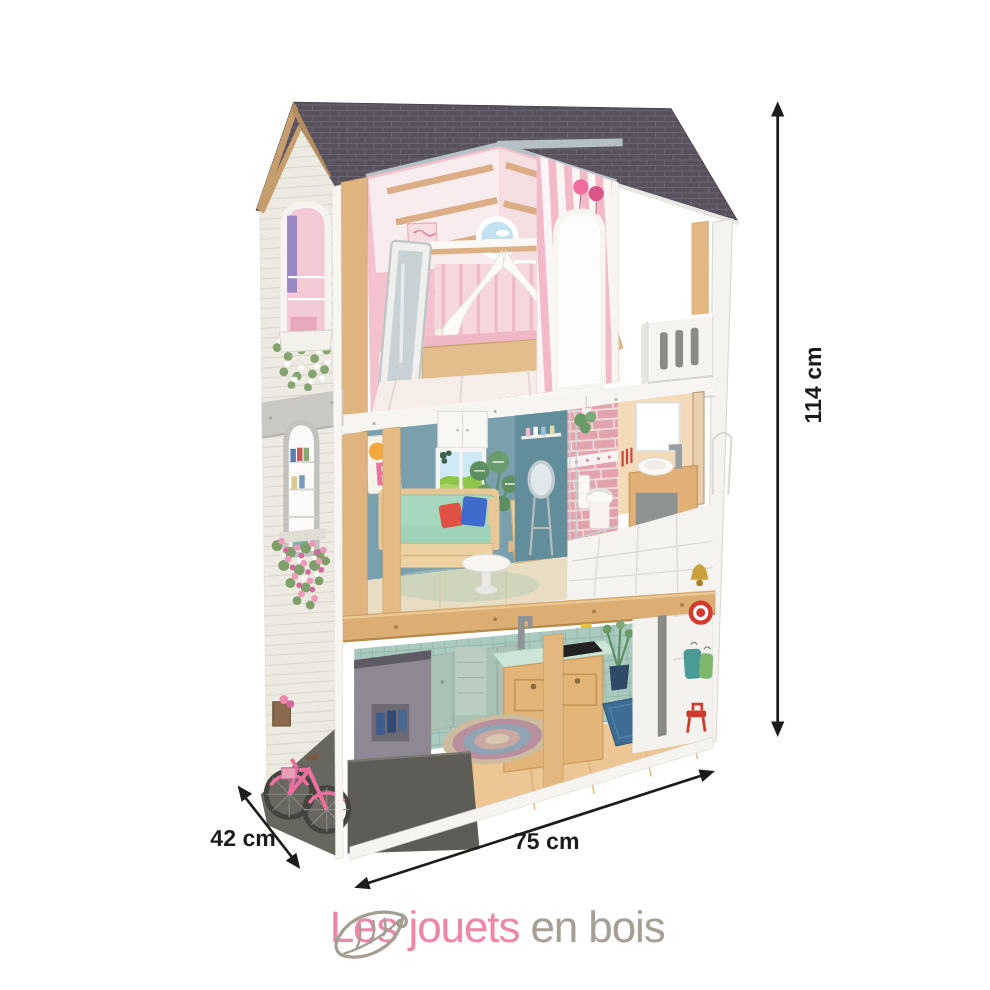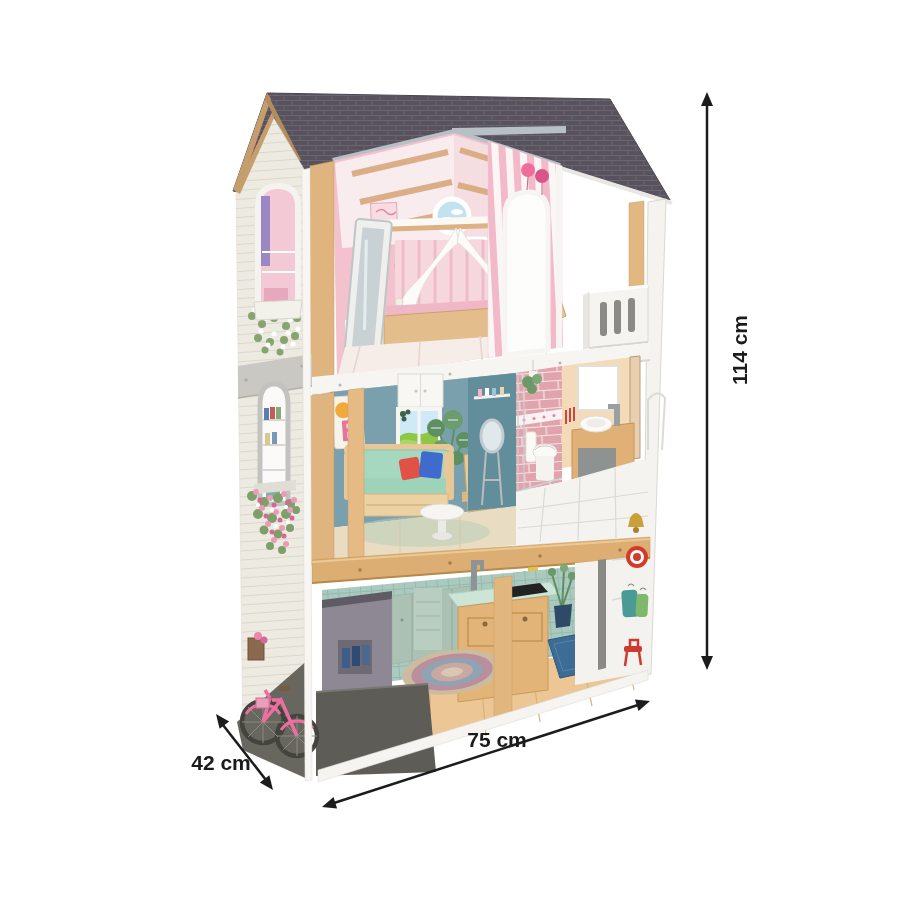--- a/index.html
+++ b/index.html
@@ -3,21 +3,21 @@
 <meta charset="utf-8">
 <style>
   html,body{margin:0;padding:0;background:#ffffff;}
   .stage{position:relative;width:900px;height:900px;background:#ffffff;overflow:hidden;
          font-family:"Liberation Sans",sans-serif;}
   .stage svg{position:absolute;left:0;top:0;}
   .dim{position:absolute;font-weight:bold;font-size:21px;color:#1b1b1b;white-space:nowrap;
        font-family:"Liberation Sans",sans-serif;}
   #dimH{left:740px;top:350px;transform:translate(-50%,-50%) rotate(-90deg);}
   #dimD{left:221px;top:763px;transform:translate(-50%,-50%);}
-  #dimW{left:497px;top:740px;transform:translate(-50%,-50%);}
+  #dimW{left:497px;top:766px;transform:translate(-50%,-50%);}
   .logo{position:absolute;left:452px;top:843px;transform:translate(-50%,-50%);
         display:flex;align-items:center;gap:10px;}
   .logo-text{font-size:40px;letter-spacing:-1px;white-space:nowrap;line-height:1;}
   .brand-primary{color:#ed86a7;}
   .brand-secondary{color:#a59f96;}
 </style>
 </head>
 <body>
 
 <div class="stage">
@@ -486,14 +486,30 @@
       <polygon points="322,807 337.1,808.4 333.5,797"></polygon>
       <polygon points="650,701 638.5,711 634.9,699.6"></polygon>
     </g>
   </g>
 </svg>
 
 <div class="dim" id="dimH">114 cm</div>
 <div class="dim" id="dimD">42 cm</div>
 <div class="dim" id="dimW">75 cm</div>
 
-
+<div class="logo">
+  <svg width="72" height="56" viewBox="0 0 100 76">
+    <g fill="none" stroke="#a49e94" stroke-width="4" stroke-linecap="round">
+      <path d="M92,12 C66,2 28,10 12,38 C4,50 8,62 22,64 C52,68 80,50 89,26 C91,20 93,15 92,12 Z"></path>
+      <path d="M92,12 C99,16 98,26 90,26 C85,26 85,19 89,18"></path>
+      <path d="M18,60 C40,54 68,38 88,18" stroke-width="3"></path>
+      <path d="M34,54 C38,44 40,34 38,24" stroke-width="3"></path>
+      <path d="M52,46 C56,37 57,28 55,19" stroke-width="3"></path>
+      <path d="M68,37 C71,30 71,23 69,16" stroke-width="3"></path>
+    </g>
+  </svg>
+  <div class="logo-text">
+    <span class="brand-primary">Les jouets</span>
+    <span class="brand-secondary">en bois</span>
+  </div>
 </div>
 
+</div>
+
 </body></html>

